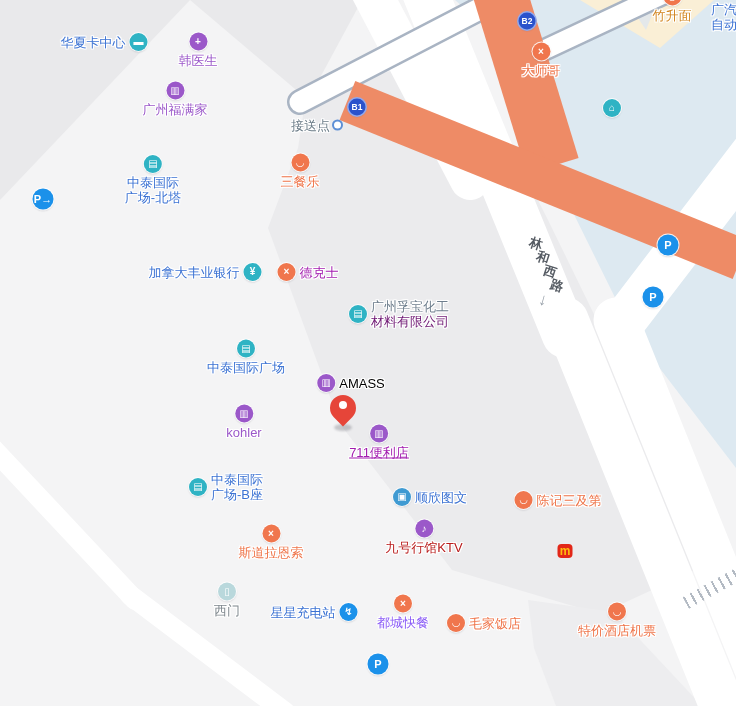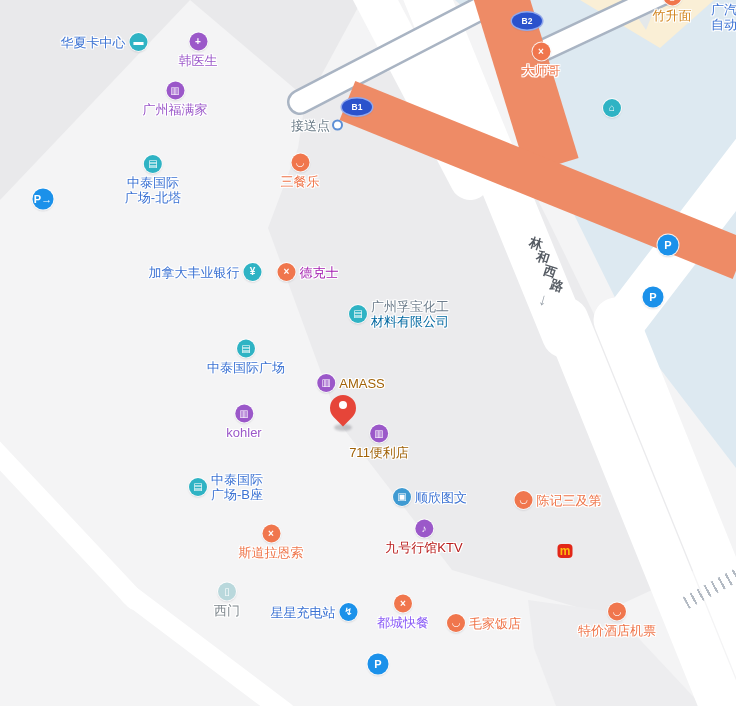--- a/index.html
+++ b/index.html
@@ -26,21 +26,21 @@
     text-shadow:1px 0 0 #fff,-1px 0 0 #fff,0 1px 0 #fff,0 -1px 0 #fff,
                 1px 1px 0 #fff,-1px -1px 0 #fff,1px -1px 0 #fff,-1px 1px 0 #fff;
   }
   .poi-icon{
     width:18px;height:18px;border-radius:50%;color:#fff;flex:0 0 auto;
     font-size:10px;font-weight:bold;line-height:1;
     display:flex;align-items:center;justify-content:center;
     box-shadow:0 0 0 1px rgba(255,255,255,.85),0 1px 2px rgba(40,40,60,.3);
   }
   .poi-icon.park{width:21px;height:21px;background:var(--bright-blue);font-size:11px}
-  .poi-icon.badge{width:30px;height:17px;background:var(--badge-blue);font-size:8.5px;
+  .poi-icon.badge{width:17px;height:17px;background:var(--badge-blue);font-size:8.5px;
     box-shadow:0 0 0 1.5px #93a9ec,0 1px 2px rgba(40,40,60,.3)}
   .poi-icon.dot{width:7px;height:7px;background:#fff;box-shadow:0 0 0 2px #5d8fd6}
   .poi-icon.mcd{width:15px;height:14px;border-radius:4px;background:var(--mcd-red);
     color:var(--mcd-yellow);font-size:12px;box-shadow:none}
   
   .road-char{
     position:absolute;z-index:15;transform:translate(-50%,-50%) rotate(18deg);
     font-size:13px;color:var(--road-label);font-weight:bold;
     text-shadow:1px 0 0 #fff,-1px 0 0 #fff,0 1px 0 #fff,0 -1px 0 #fff;
   }
@@ -151,45 +151,45 @@
       <div class="poi icon-left" style="left: 308px; top: 272px;">
         <span class="poi-icon" style="background: rgb(240, 118, 77);">×</span>
         <span class="poi-lines">
           <span class="poi-label" style="color: #a21caf;">德克士</span>
         </span>
       </div>
       <div class="poi icon-left align-left" style="left: 399px; top: 314px;">
         <span class="poi-icon" style="background: rgb(47, 179, 196);">▤</span>
         <span class="poi-lines">
           <span class="poi-label" style="color: rgb(110, 126, 141);">广州孚宝化工</span>
-          <span class="poi-label" style="color: #0369a1;">材料有限公司</span>
+          <span class="poi-label" style="color: #701a75;">材料有限公司</span>
         </span>
       </div>
       <div class="poi icon-top" style="left: 246px; top: 357px;">
         <span class="poi-icon" style="background: rgb(47, 179, 196);">▤</span>
         <span class="poi-lines">
           <span class="poi-label" style="color: rgb(59, 114, 211);">中泰国际广场</span>
         </span>
       </div>
       <div class="poi icon-left" style="left: 351px; top: 383px;">
         <span class="poi-icon" style="background: rgb(155, 88, 201);">▥</span>
         <span class="poi-lines">
-          <span class="poi-label" style="color: #a16207; text-align: right;">AMASS</span>
+          <span class="poi-label" style="color: #000000; text-align: right;">AMASS</span>
         </span>
       </div>
       <div class="poi icon-top" style="left: 244px; top: 422px;">
         <span class="poi-icon" style="background: rgb(155, 88, 201);">▥</span>
         <span class="poi-lines">
           <span class="poi-label" style="color: rgb(155, 88, 201);">kohler</span>
         </span>
       </div>
       <div class="poi icon-top" style="left: 379px; top: 442px;">
         <span class="poi-icon" style="background: rgb(155, 88, 201);">▥</span>
         <span class="poi-lines">
-          <span class="poi-label" style="color: #a16207;">711便利店</span>
+          <span class="poi-label" style="color: #a21caf; text-decoration: underline;">711便利店</span>
         </span>
       </div>
       <div class="poi icon-left align-left" style="left: 226px; top: 487px;">
         <span class="poi-icon" style="background: rgb(47, 179, 196);">▤</span>
         <span class="poi-lines">
           <span class="poi-label" style="color: rgb(59, 114, 211);">中泰国际</span>
           <span class="poi-label" style="color: rgb(59, 114, 211);">广场-B座</span>
         </span>
       </div>
       <div class="poi icon-left" style="left: 430px; top: 497px;">

